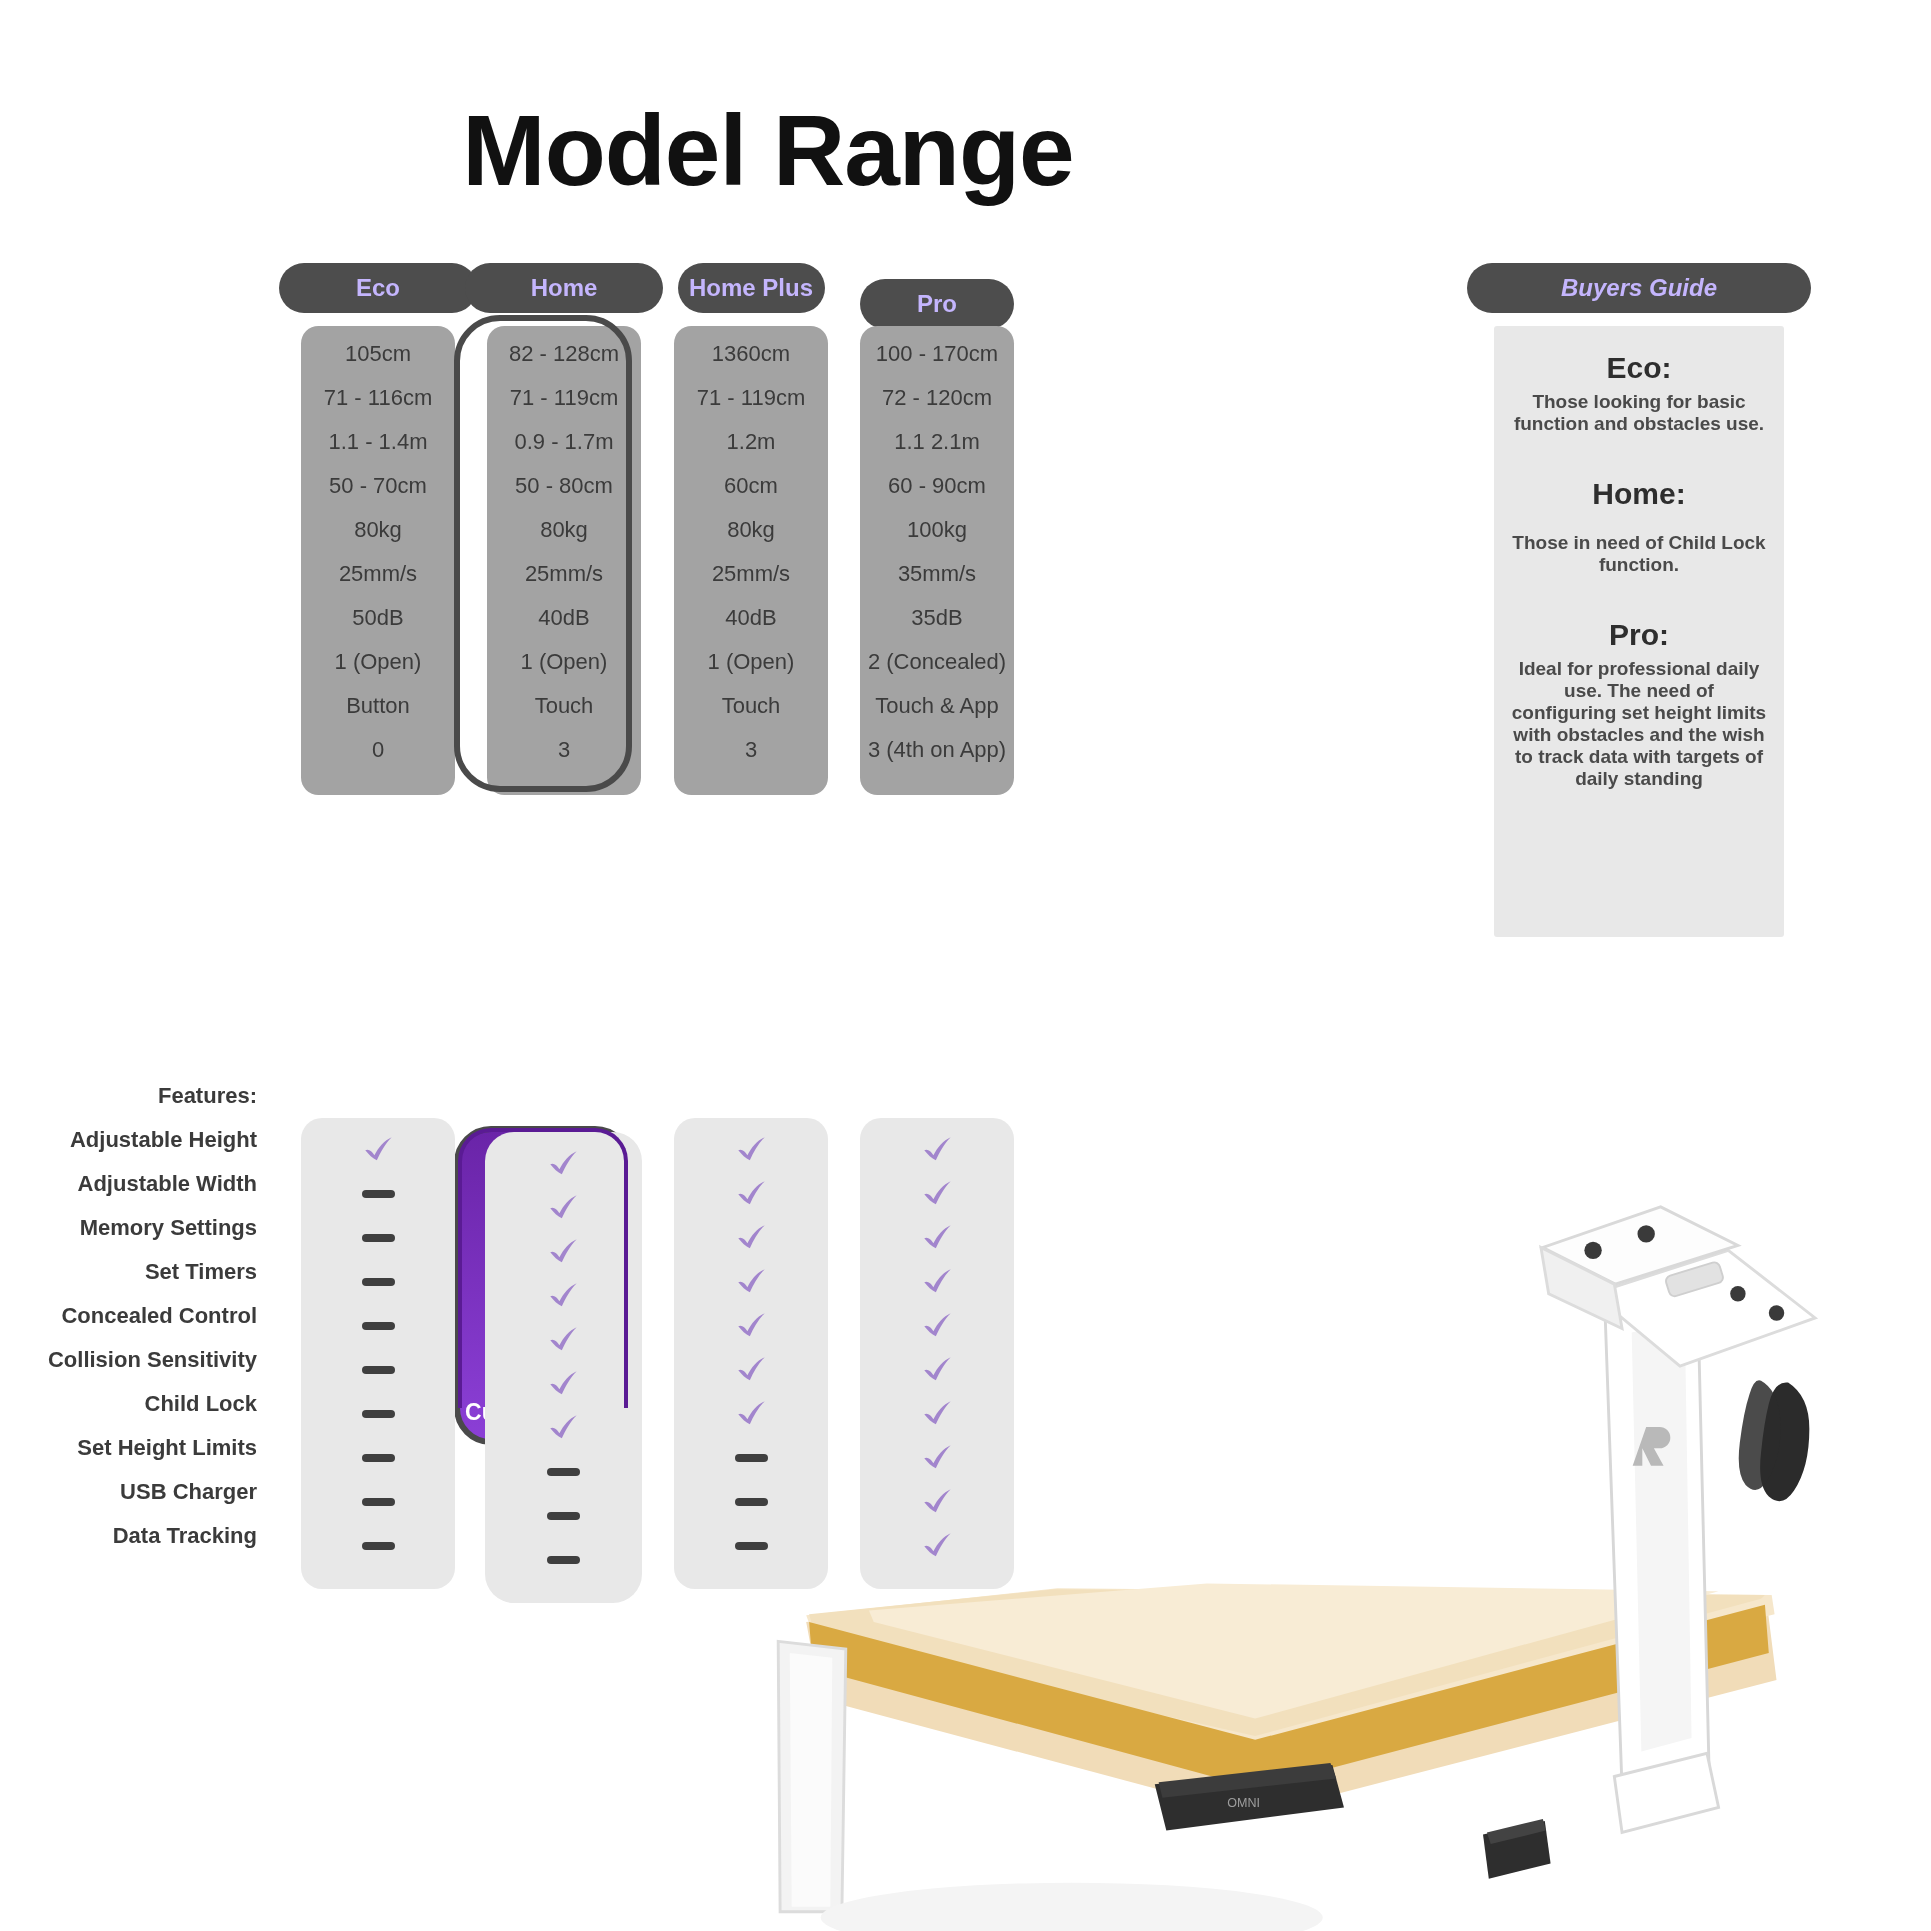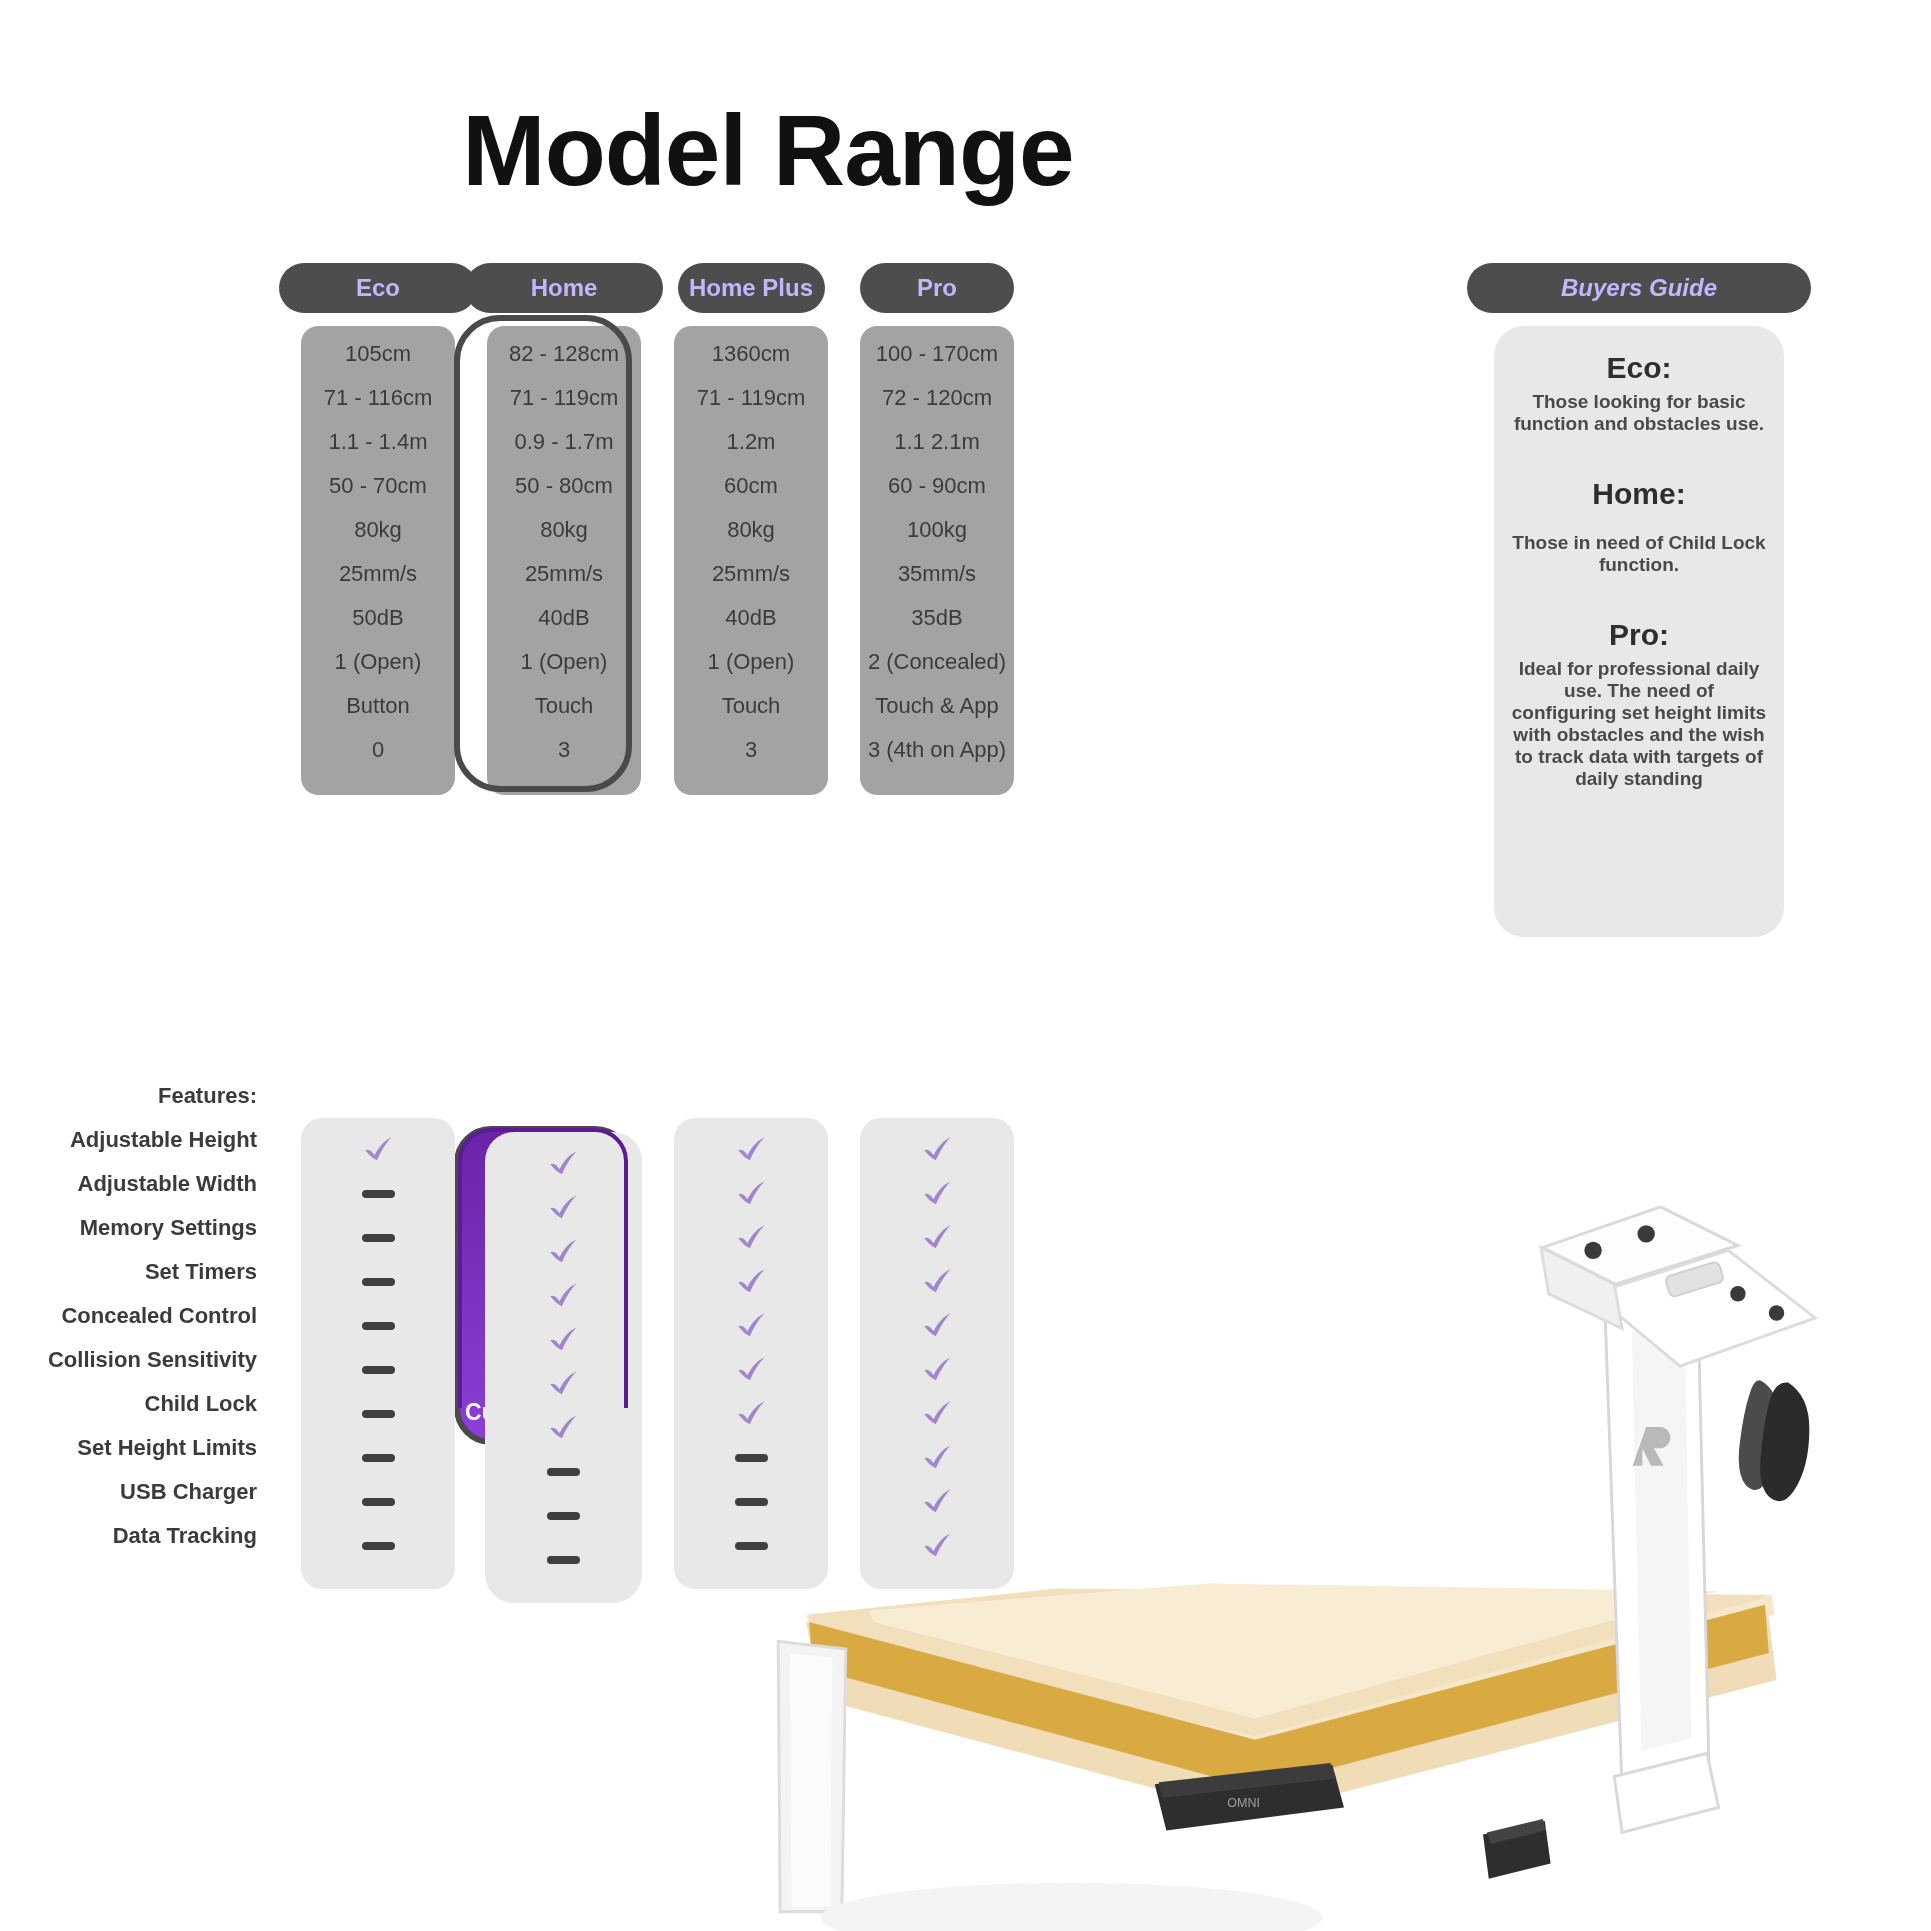--- a/index.html
+++ b/index.html
@@ -34,21 +34,21 @@
   .col.c1 { left: 465px; }
   .col.c2 { left: 652px; }
   .col.c3 { left: 838px; }
 
   .col-head { position: absolute; width: 198px; top: 263px; }
   .col-head.c0 { left: 279px; }
   .col-head.c1 { left: 465px; }
   .col-head.c2 { left: 652px; }
   .col-head.c3 { left: 838px; }
   .col-head.c2 .pill { width: 147px; margin: 0 auto; }
-  .col-head.c3 .pill { width: 154px; margin: 0 auto; }
+  .col-head.c3 .pill { width: 154px; margin: 16px auto; }
 
   
   .specs-card {
     position: absolute; top: 326px;
     width: 154px; left: 22px;
     background: #a3a3a3; border-radius: 17.4px;
     padding-top: 5.8px; padding-bottom: 23px;
   }
 
   
@@ -110,21 +110,21 @@
     position: absolute; bottom: 13.5px; left: 0; width: 100%;
     text-align: center; color: #ffffff; font-size: 23px; font-weight: 700;
   }
 
   
   .bg-head { position: absolute; left: 1467px; top: 263px; width: 344px; }
   .bg-head .pill { width: 100%; font-style: italic; }
   .bg-card {
     position: absolute; left: 1494px; top: 326px;
     width: 290px; height: 611px;
-    background: #e8e8e8; border-radius: 30px;
+    background: #e8e8e8; border-radius: 3px;
     padding: 25px 17.4px 0 17.4px;
     text-align: center;
   }
   .bg-h { font-size: 30px; font-weight: 700; color: #2e2e2e; margin-bottom: 5.8px; }
   .bg-p { font-size: 19px; font-weight: 700; color: #4a4a4a; line-height: 1.16; }
   .bg-gap-lg { height: 42px; }
   .bg-gap-sm { height: 15.4px; }
 
   
   .desk { position: absolute; left: 0; top: 0; width: 1931px; height: 1931px; pointer-events: none; }

